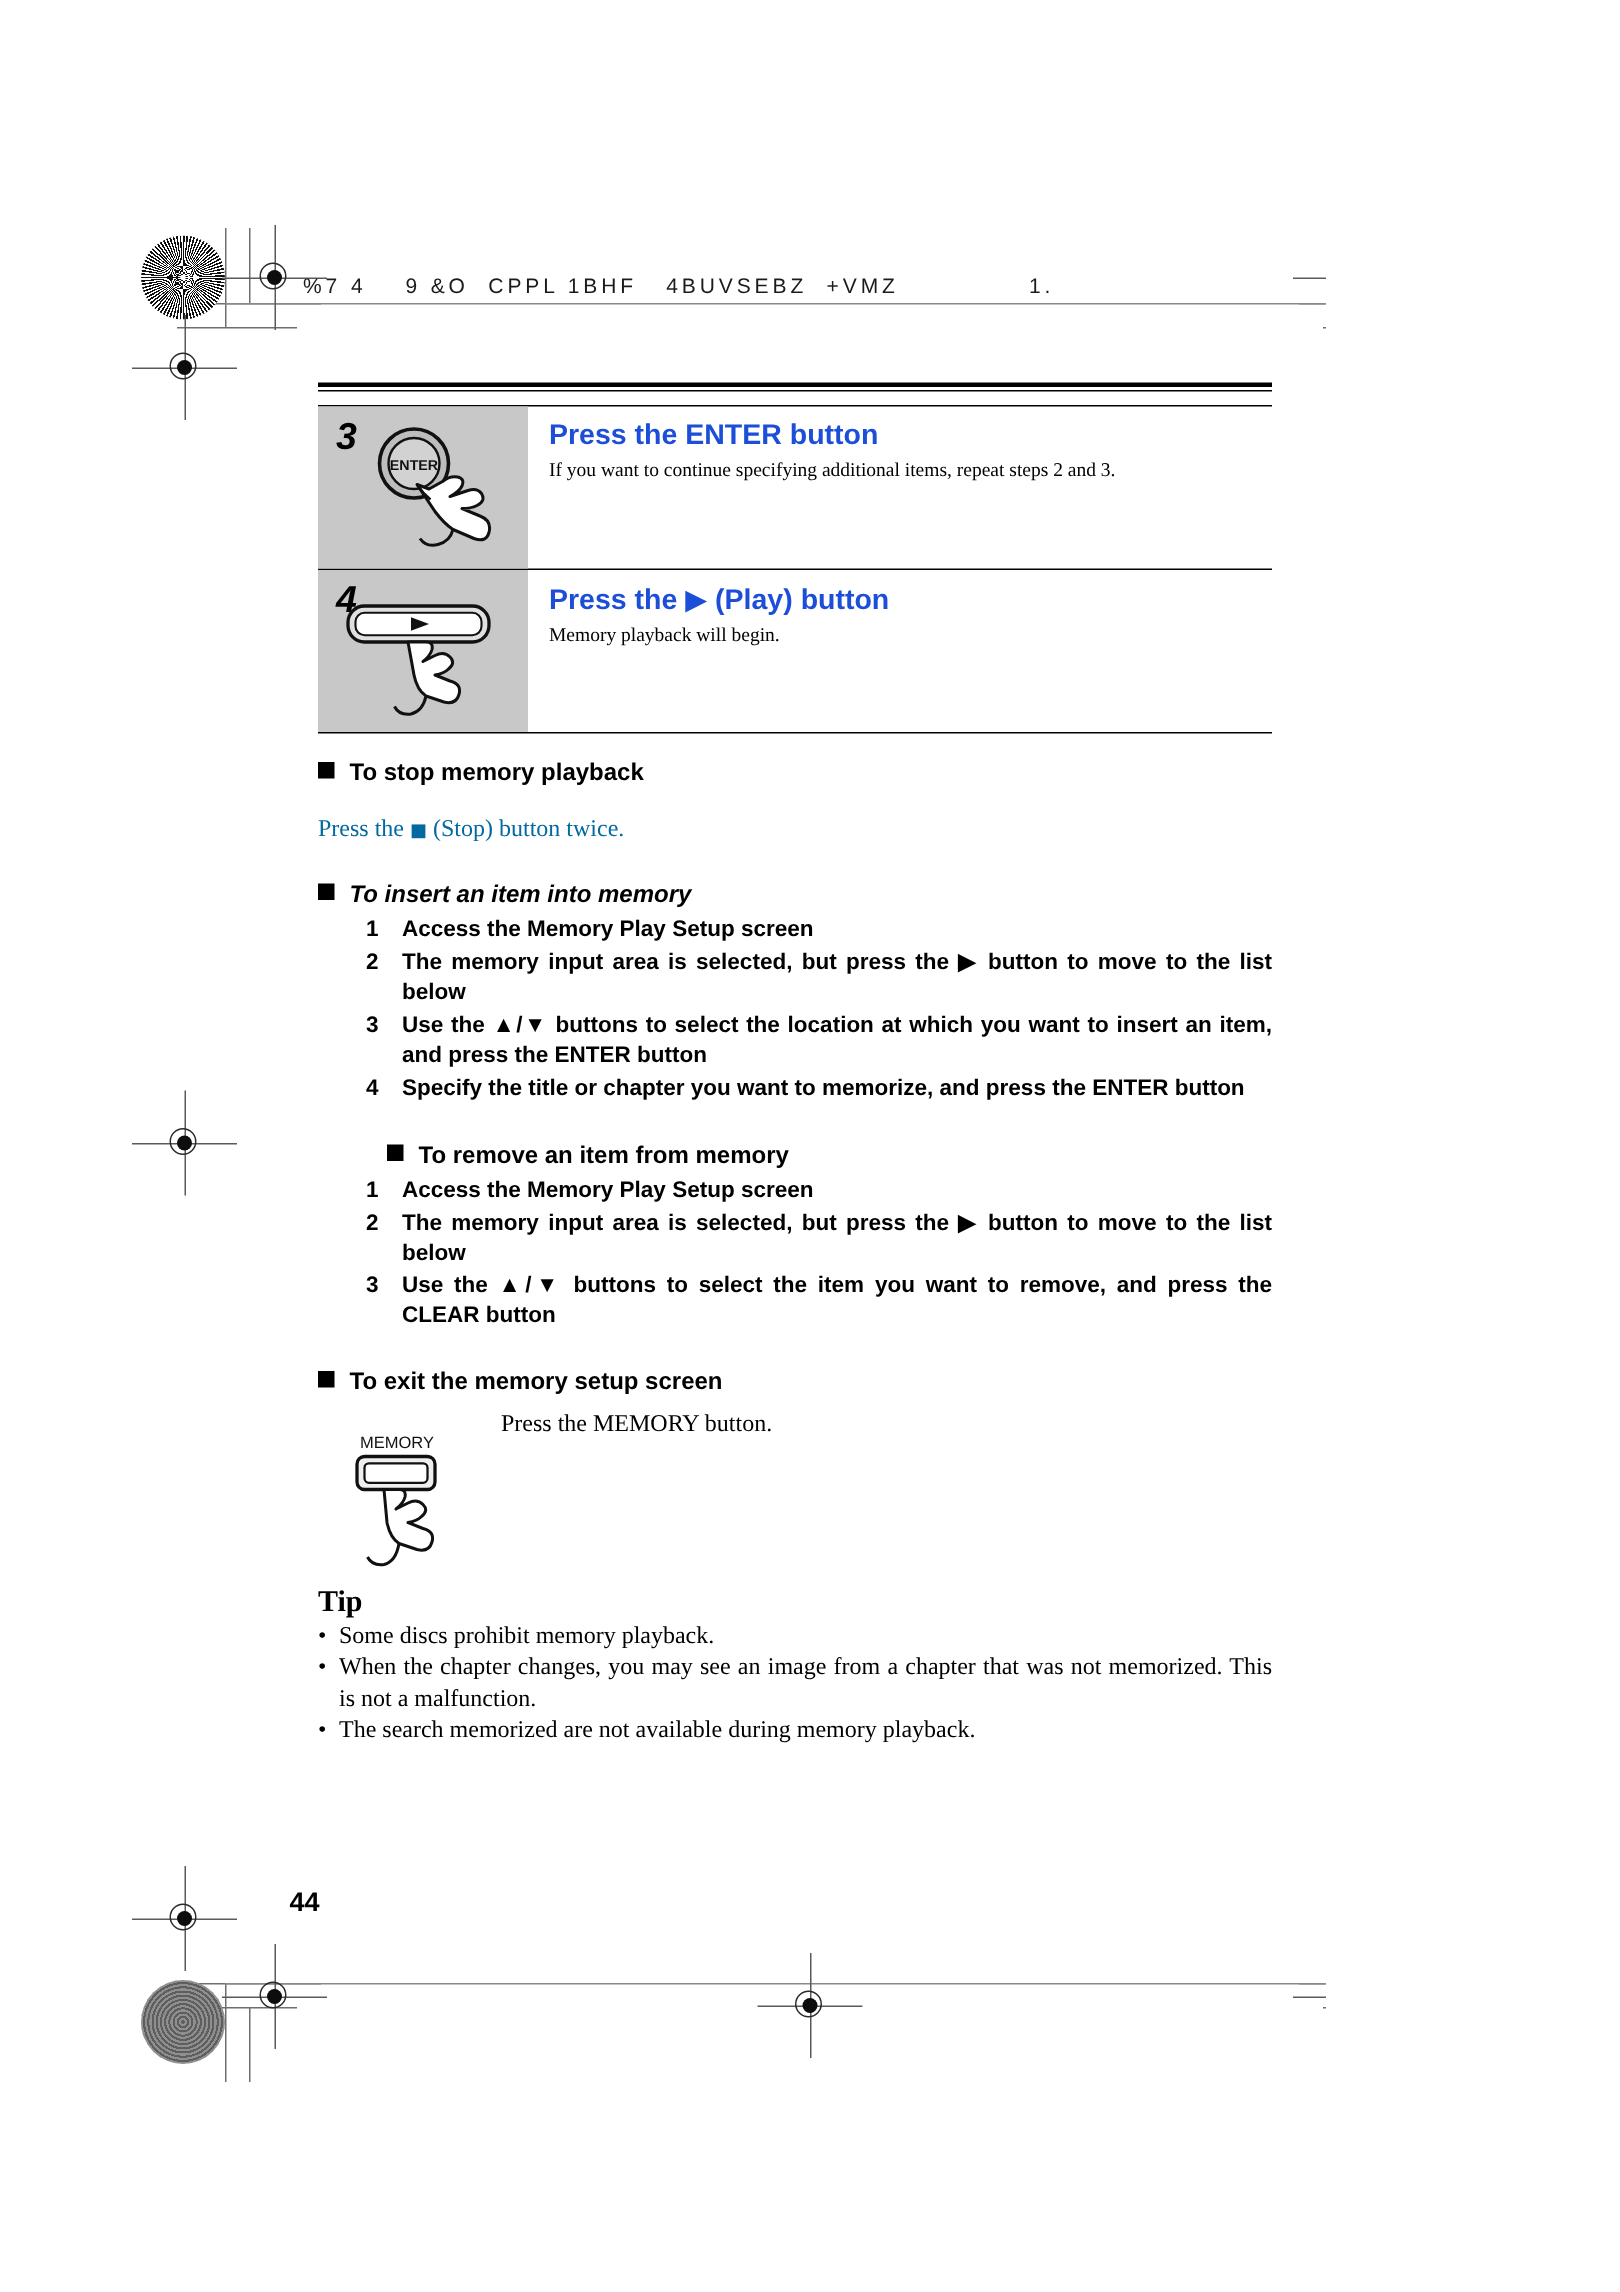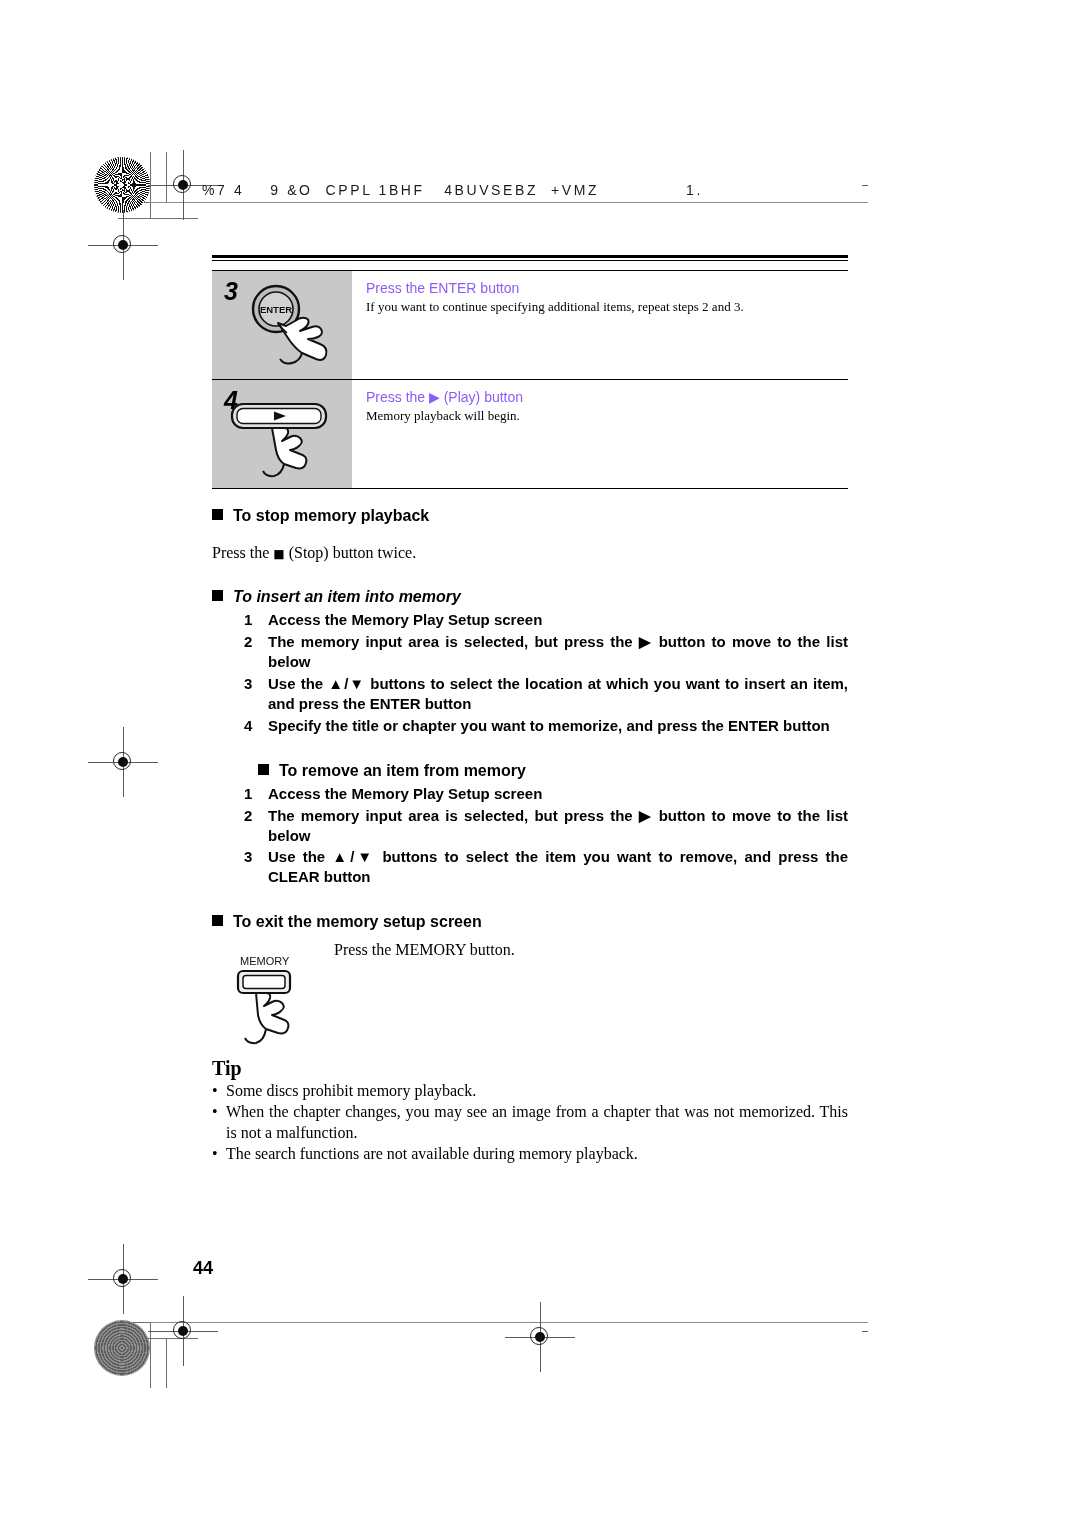--- a/index.html
+++ b/index.html
@@ -7,20 +7,21 @@
     padding: 0;
     background: #ffffff;
   }
   .page {
     position: relative;
     width: 868px;
     height: 1528px;
     background: #ffffff;
     overflow: hidden;
     font-family: "Liberation Serif", serif;
+    padding-left: 16px;
   }
 
   
   .mark-line { position: absolute; background: #6f6f6f; }
   .crop-h { height: 1px; }
   .crop-v { width: 1px; }
 
   .bullseye {
     position: absolute;
     width: 34px; height: 34px;
@@ -141,23 +142,23 @@
     position: absolute;
     left: 30px; top: 12px;
   }
 
   .step-body {
     flex: 1 1 auto;
     padding: 9px 0 12px 14px;
   }
   .step-head {
     font-family: "Liberation Sans", sans-serif;
-    font-weight: normal;
-    font-size: 14px;
-    color: #8b5cf6;
+    font-weight: bold;
+    font-size: 19px;
+    color: #1d4ed8;
     margin-bottom: 3px;
   }
   .step-text {
     font-family: "Liberation Serif", serif;
     font-size: 13px;
     color: #000;
     line-height: 1.28;
   }
 
   
@@ -175,21 +176,21 @@
     width: 11px; height: 11px;
     background: #000;
     margin-right: 10px;
     flex: 0 0 11px;
     position: relative;
     top: -1px;
   }
   .sec-serif-line {
     font-family: "Liberation Serif", serif;
     font-size: 16px;
-    color: #000000;
+    color: #0369a1;
     margin: 19px 0 0 0;
   }
 
   
   .sub-list { margin: 2px 0 0 32px; }
   .sub-item {
     display: flex;
     font-family: "Liberation Sans", sans-serif;
     font-weight: bold;
     font-size: 15px;
@@ -494,20 +495,20 @@
     <div class="tip-item">
       <span class="b">•</span>
       <span class="t nojust">Some discs prohibit memory playback.</span>
     </div>
     <div class="tip-item">
       <span class="b">•</span>
       <span class="t">When the chapter changes, you may see an image from a chapter that was not memorized. This is not a malfunction.</span>
     </div>
     <div class="tip-item">
       <span class="b">•</span>
-      <span class="t nojust">The search functions are not available during memory playback.</span>
+      <span class="t nojust">The search memorized are not available during memory playback.</span>
     </div>
 
   </div>
 
   <div class="page-num">44</div>
 
 </div>
 
 </body></html>

